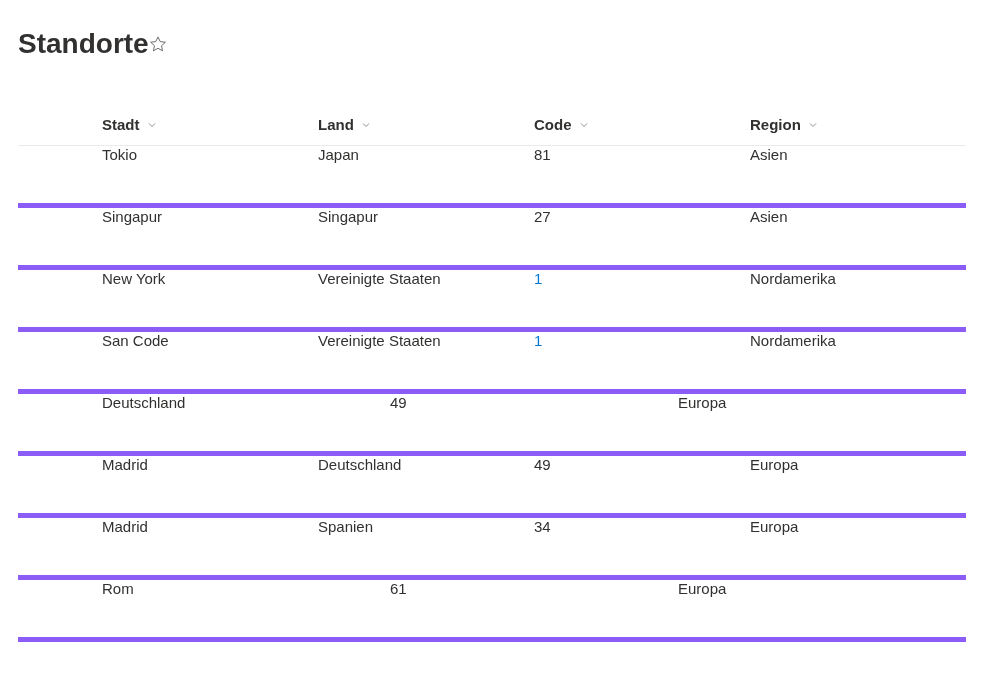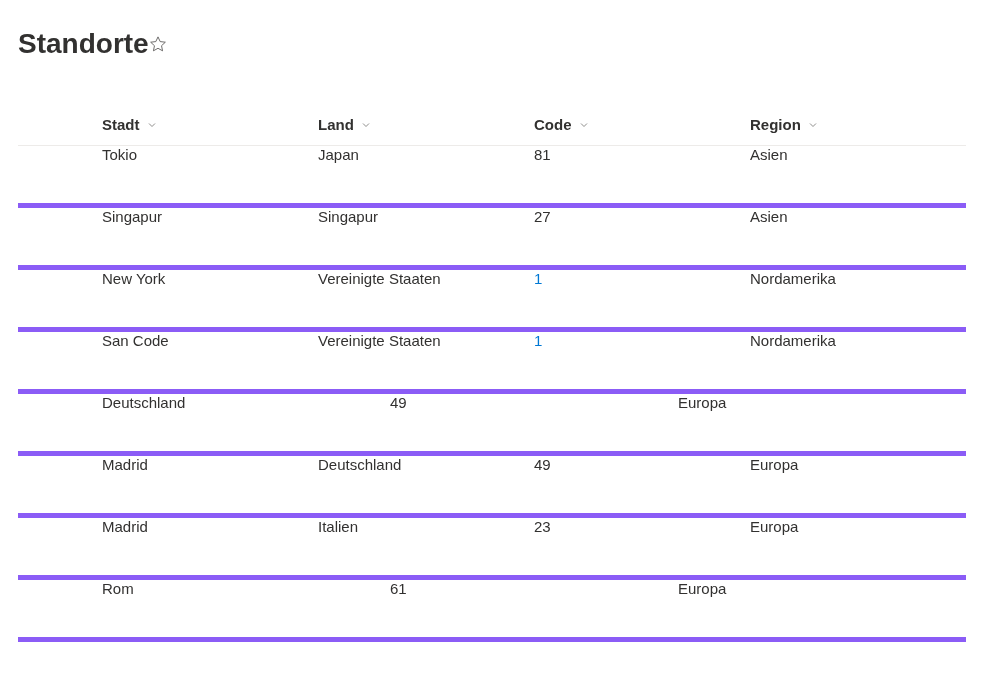--- a/index.html
+++ b/index.html
@@ -162,22 +162,22 @@
       <div class="row">
         <div class="lead-col"></div>
         <div class="cell">Madrid</div>
         <div class="cell">Deutschland</div>
         <div class="cell">49</div>
         <div class="cell">Europa</div>
       </div>
       <div class="row">
         <div class="lead-col"></div>
         <div class="cell">Madrid</div>
-        <div class="cell">Italien</div>
-        <div class="cell">23</div>
+        <div class="cell">Spanien</div>
+        <div class="cell">34</div>
         <div class="cell">Europa</div>
       </div>
       <div class="row">
         <div class="lead-col"></div>
         <div class="cell">Rom</div>
         <div class="cell">61</div>
         <div class="cell">Europa</div>
       </div>
     </div>
 

